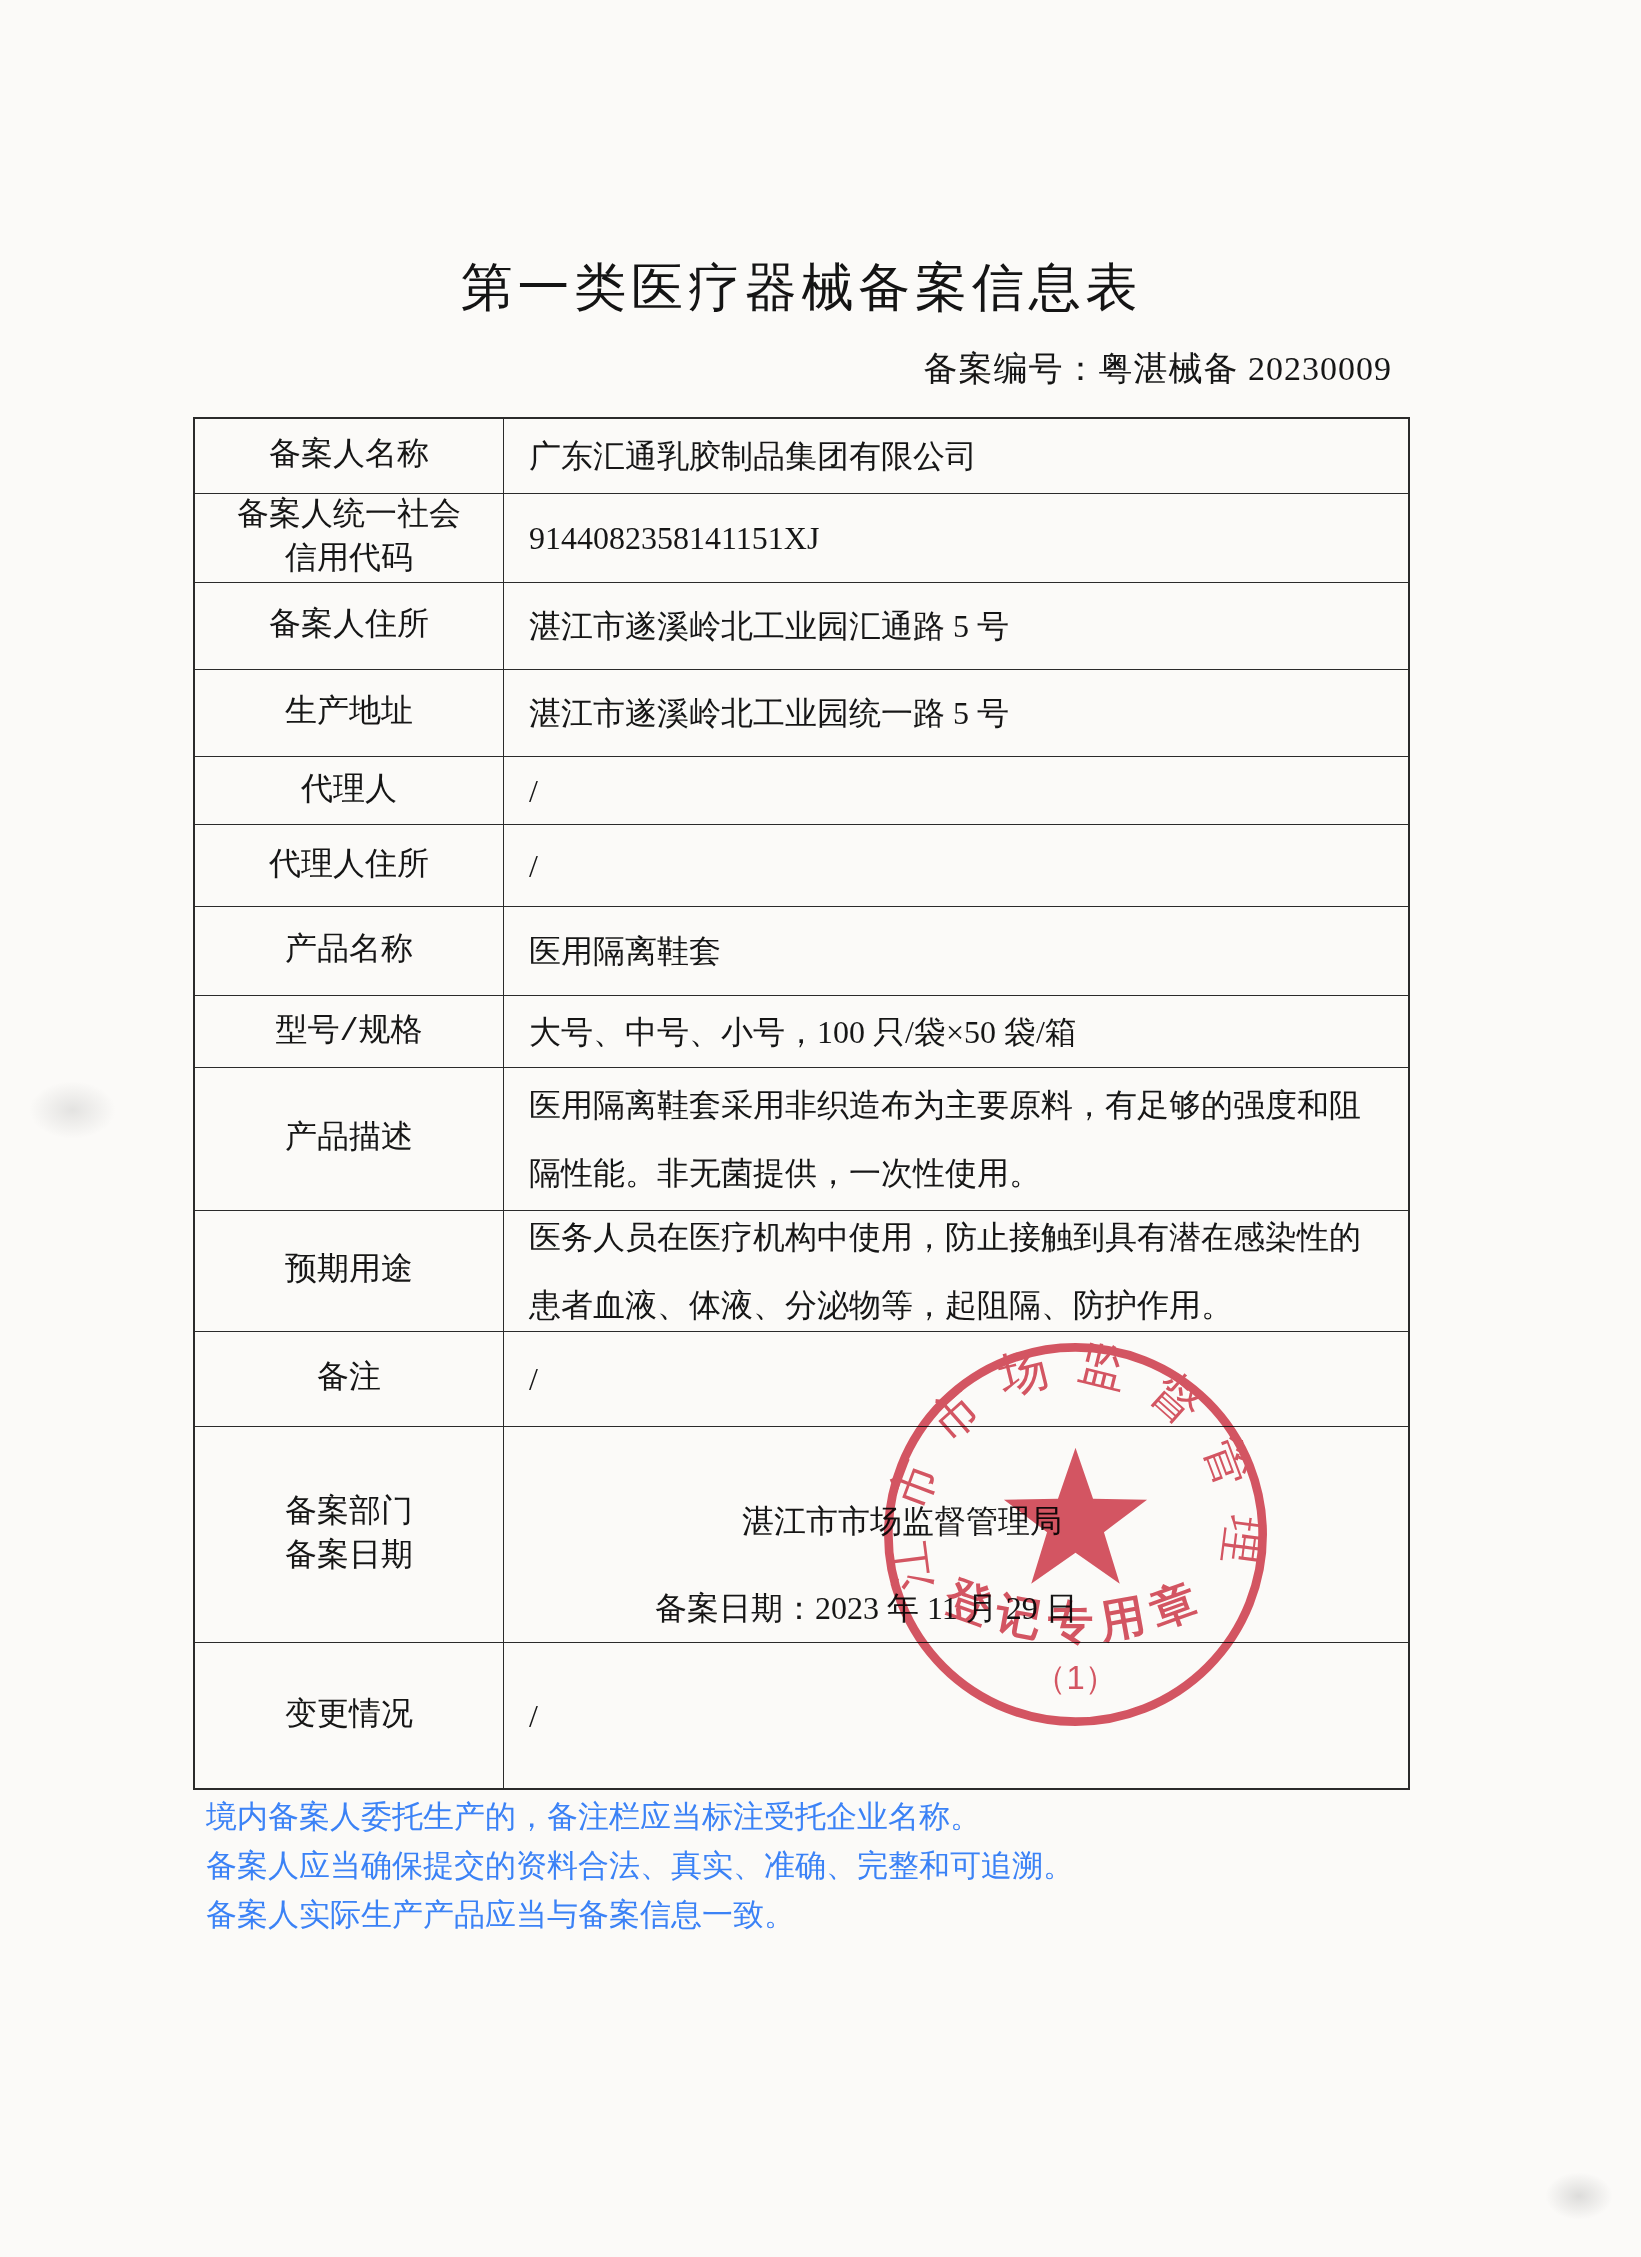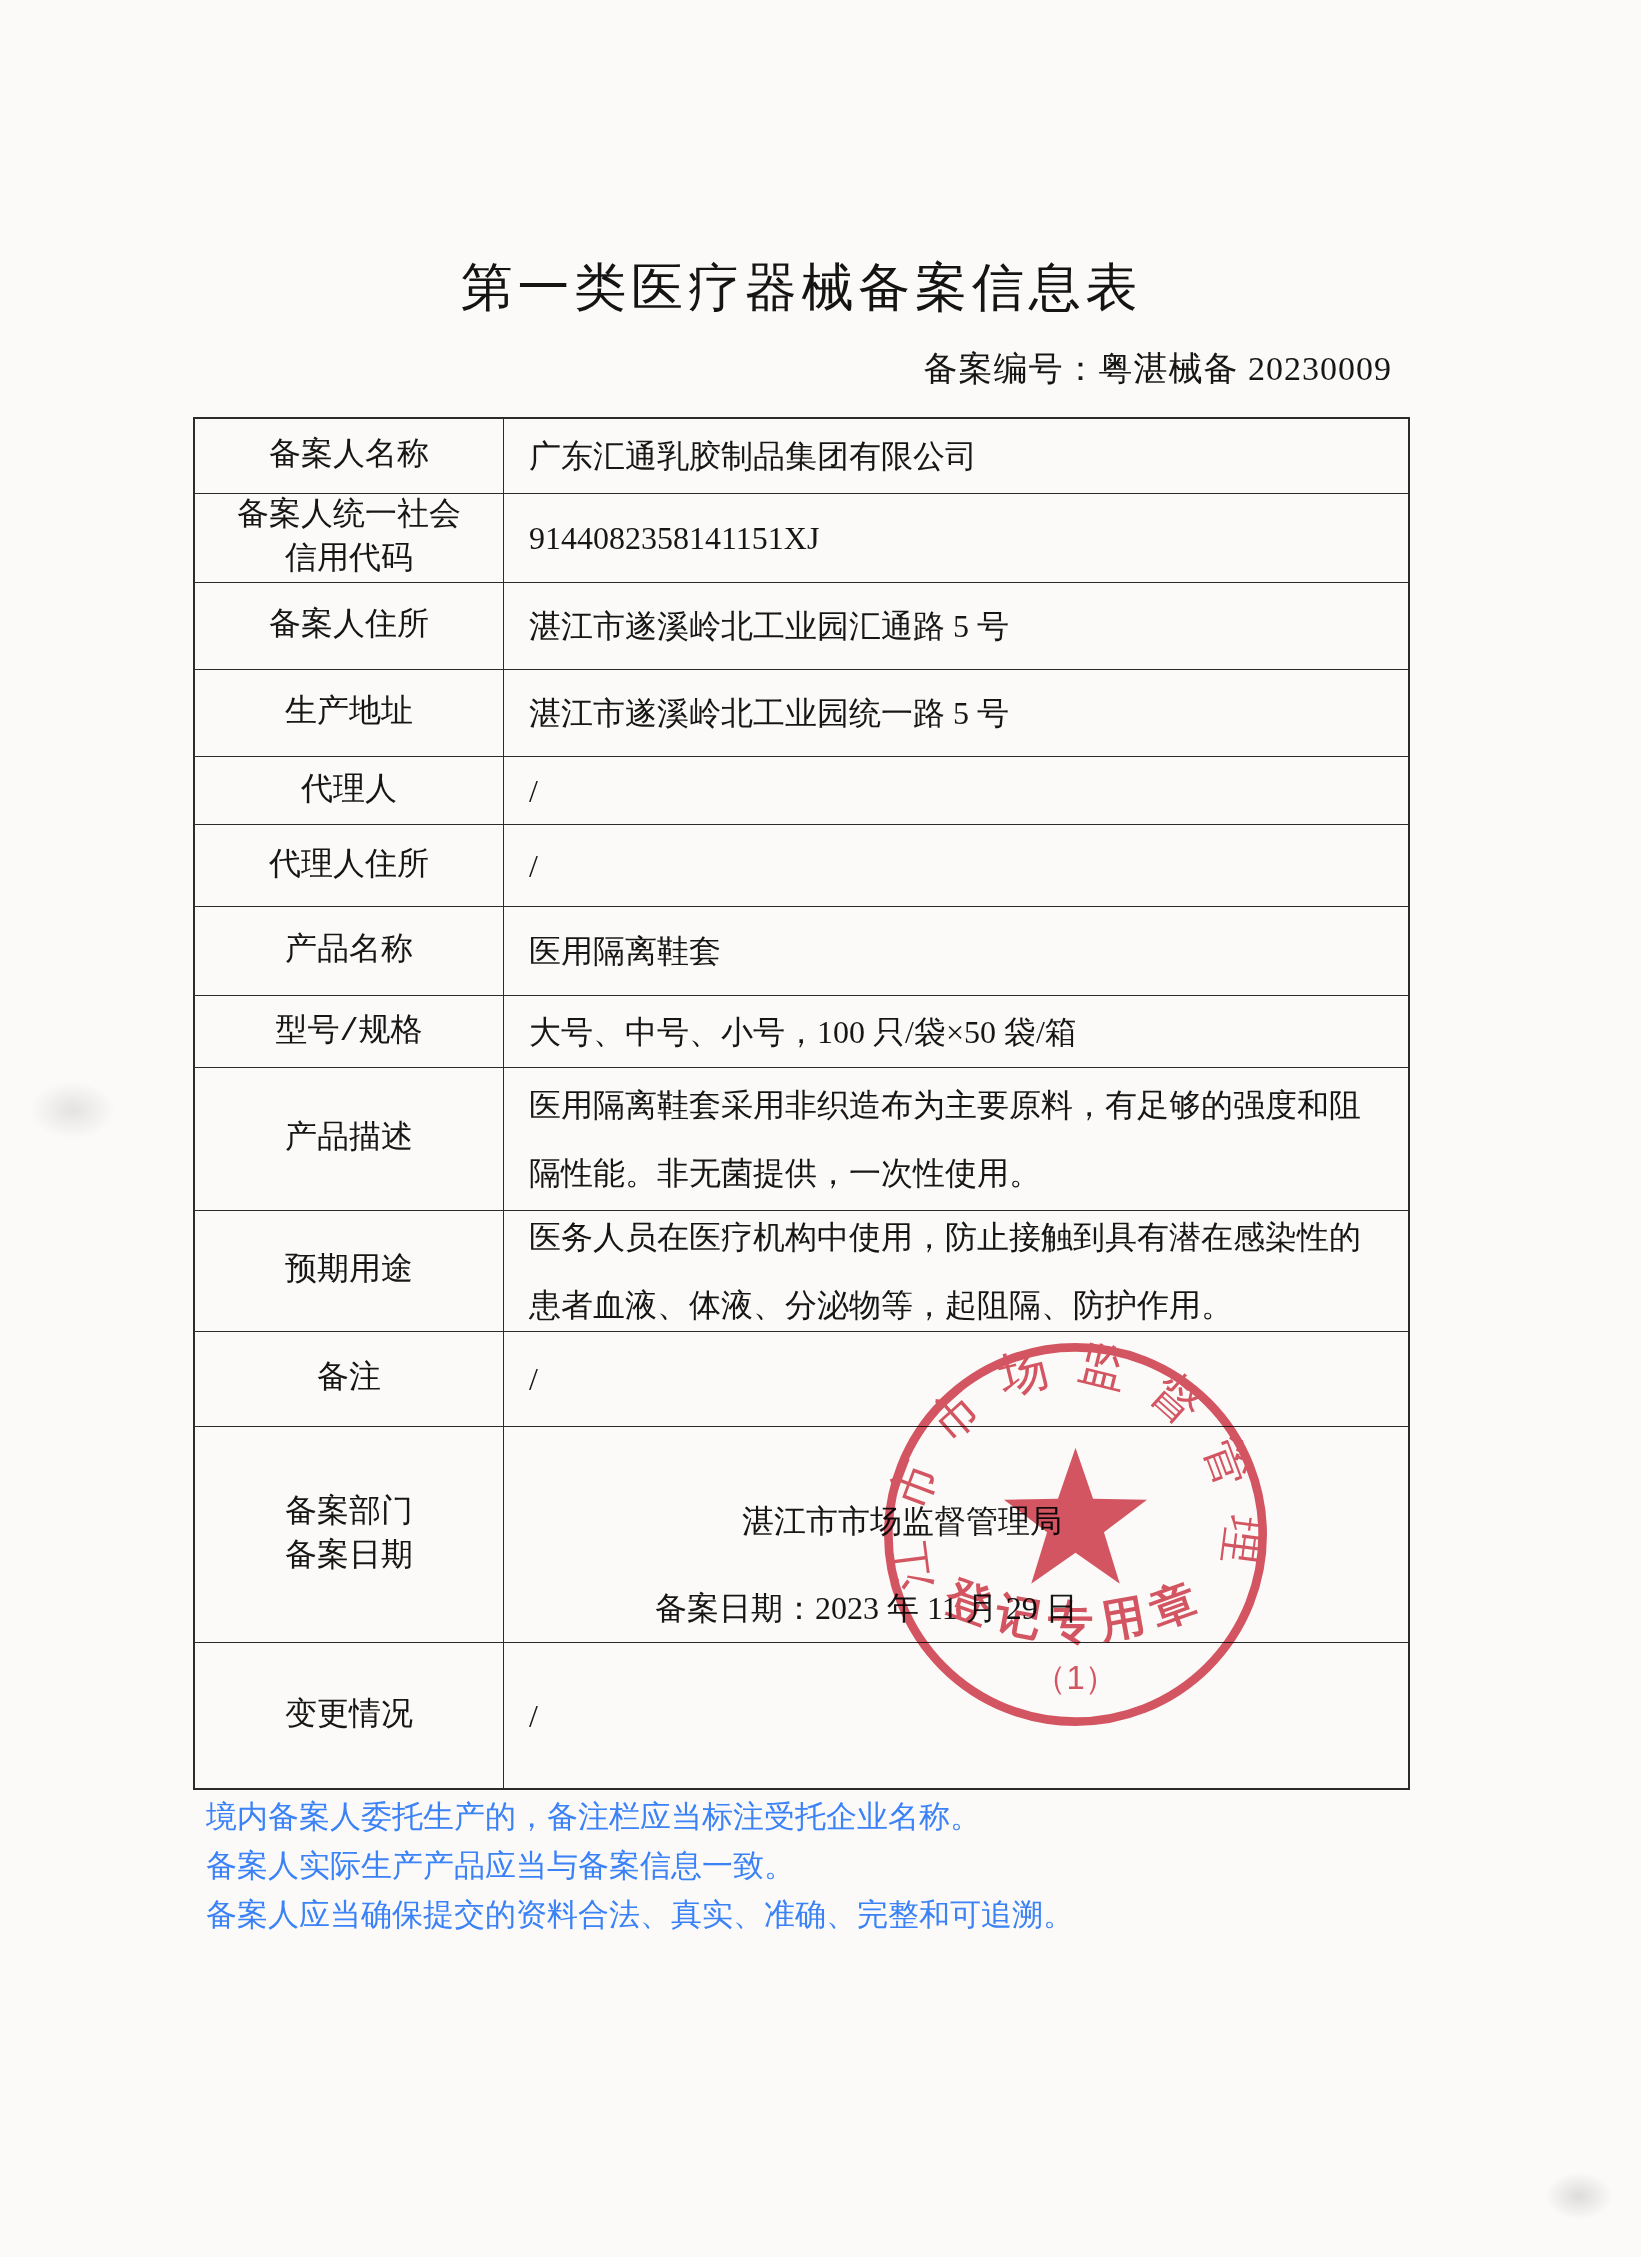--- a/index.html
+++ b/index.html
@@ -170,17 +170,17 @@
     </text>
     <text x="212" y="372" text-anchor="middle" fill="#d2404f" font-family="Liberation Sans, sans-serif" font-size="34">（1）</text>
     <path id="arcBot" d="M 76 308 A 166 166 0 1 0 348 308" fill="none"></path>
     <text fill="#d2404f" font-family="Liberation Sans, sans-serif" font-size="25" letter-spacing="9">
       <textPath href="#arcBot" startOffset="50%" text-anchor="middle">08114015592</textPath>
     </text>
   </svg>
 
   <div class="footer-notes">
     <div>境内备案人委托生产的，备注栏应当标注受托企业名称。</div>
+    <div>备案人应当确保提交的资料合法、真实、准确、完整和可追溯。</div>
     <div>备案人实际生产产品应当与备案信息一致。</div>
-    <div>备案人应当确保提交的资料合法、真实、准确、完整和可追溯。</div>
   </div>
 </div>
 
 
 </body></html>

